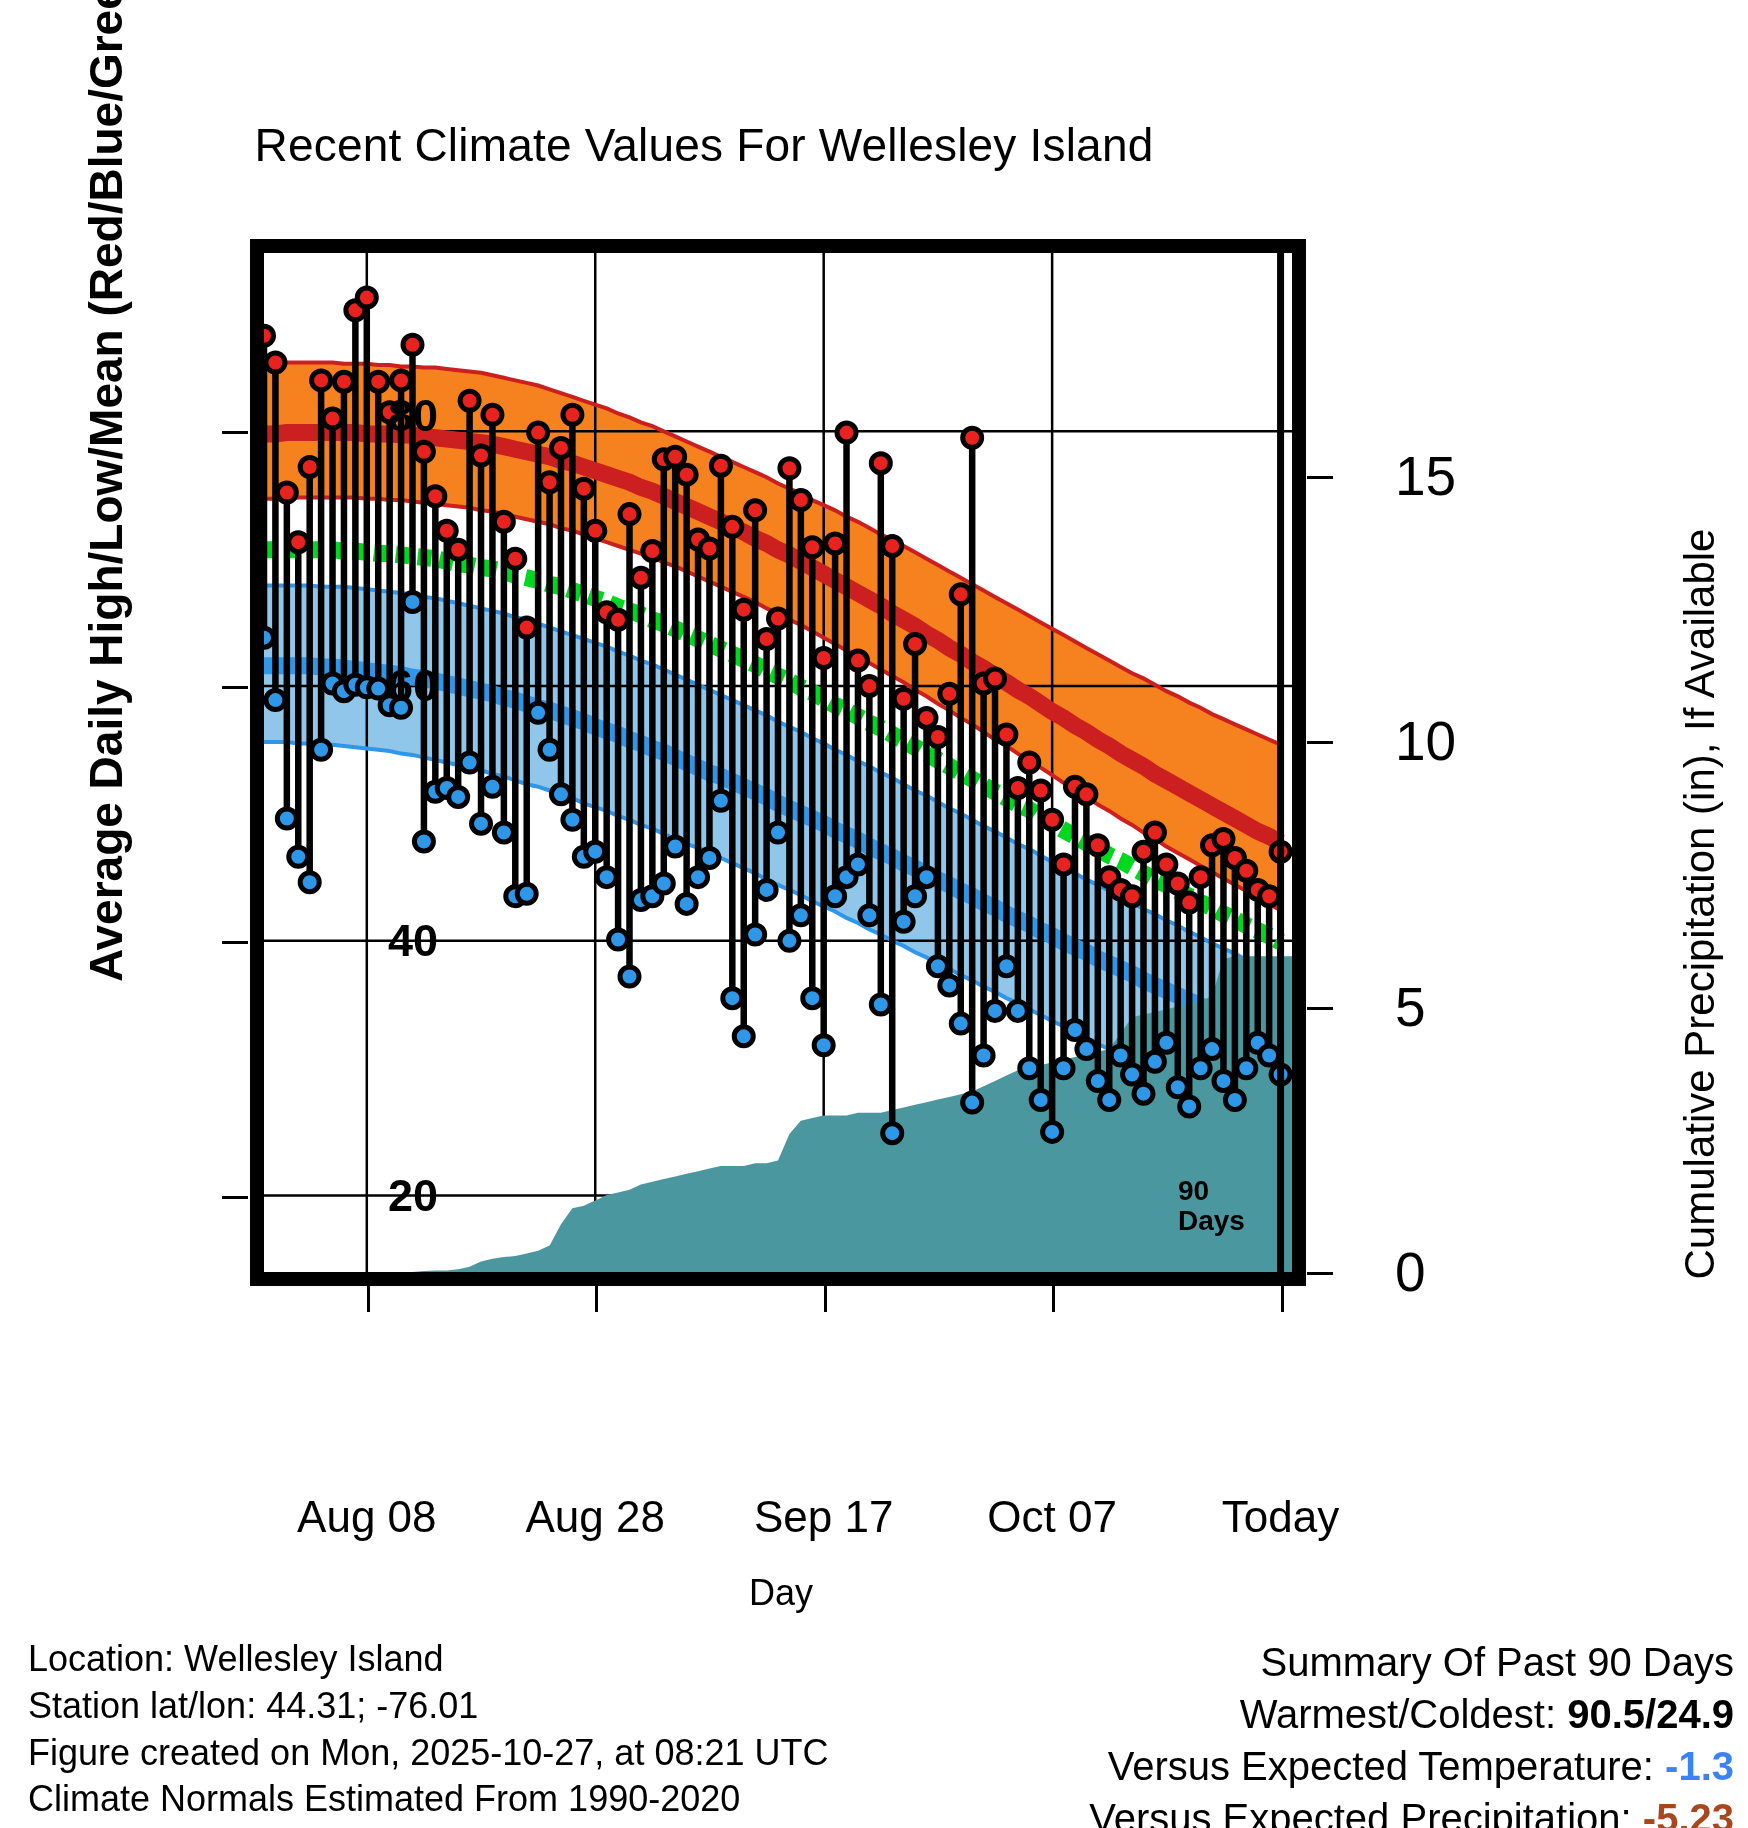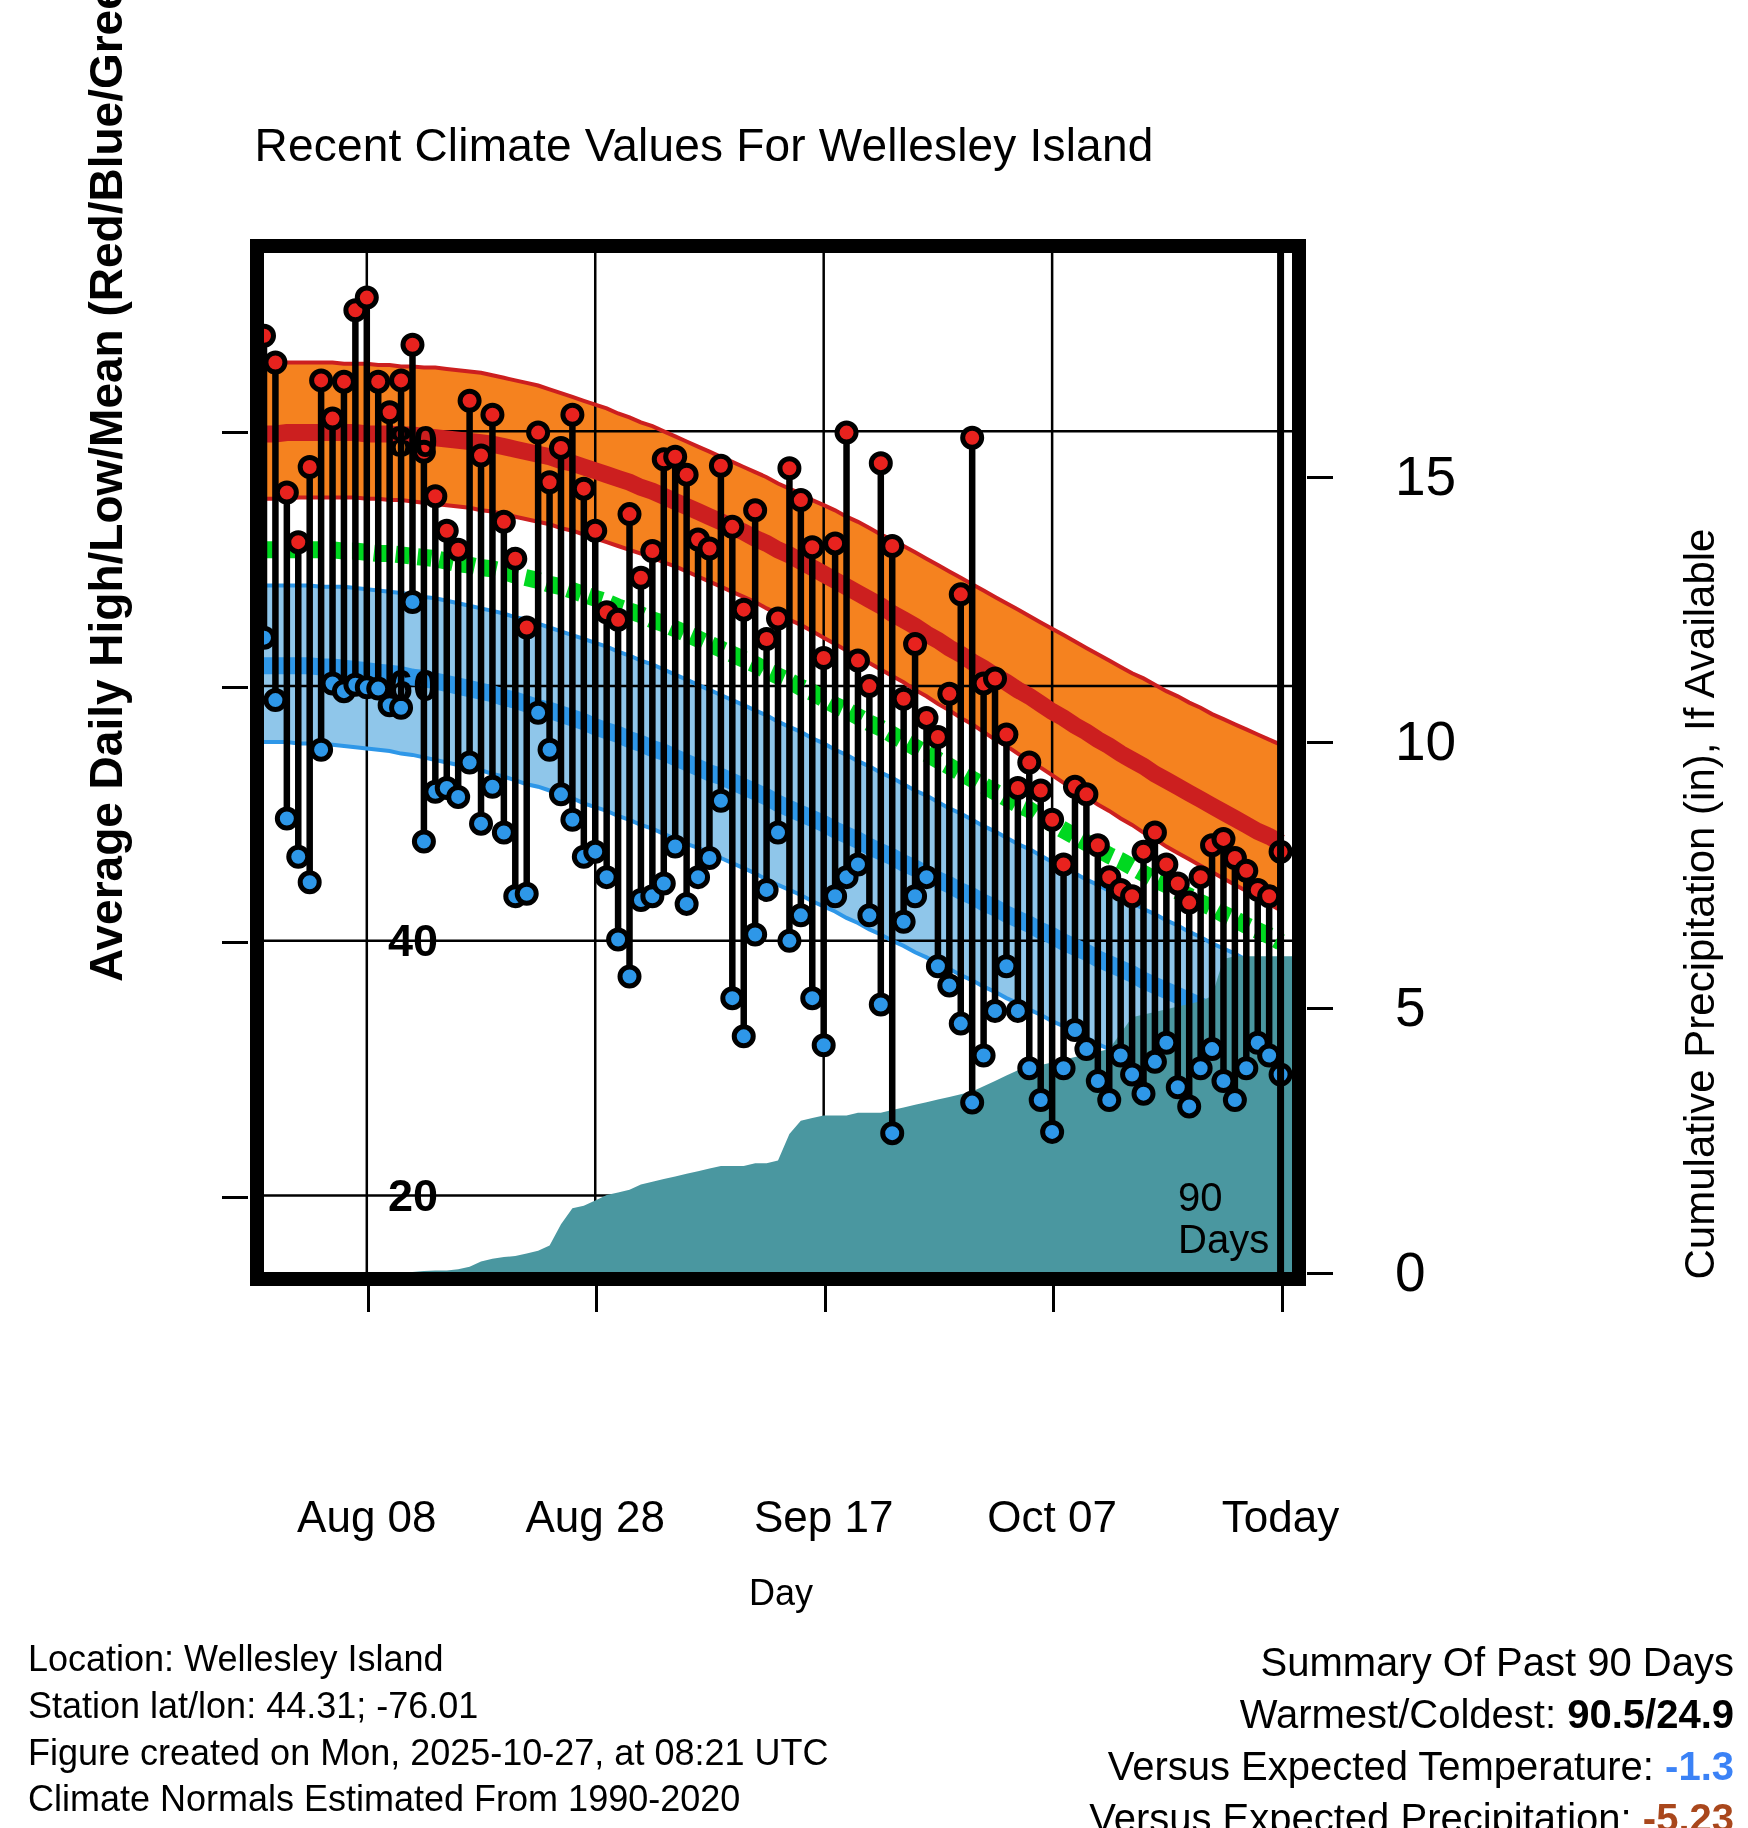--- a/index.html
+++ b/index.html
@@ -11,21 +11,21 @@
   #plot-svg{position:absolute;left:0;top:0;}
   .ylab{position:absolute;right:1310px;text-align:right;font-size:45px;font-weight:bold;transform:translateY(-50%);white-space:nowrap;}
   .ytick-l{position:absolute;left:222px;width:26px;height:3px;background:#000;}
   .rlab{position:absolute;left:1395px;font-size:55px;transform:translateY(-50%);white-space:nowrap;}
   .rtick{position:absolute;left:1307px;width:26px;height:3px;background:#000;}
   .xlab{position:absolute;top:1492px;font-size:44px;text-align:left;transform:translateX(-50%);white-space:nowrap;}
   .xtick{position:absolute;top:1286px;width:3px;height:26px;background:#000;}
   #yaxis-title{position:absolute;left:-344px;top:505px;width:900px;text-align:center;font-size:46px;font-weight:bold;transform:rotate(-90deg);white-space:nowrap;}
   #raxis-title{position:absolute;left:1200px;top:880px;width:1000px;text-align:center;font-size:42px;transform:rotate(-90deg);white-space:nowrap;}
   #xaxis-title{position:absolute;left:0;top:1572px;width:1562px;text-align:center;font-size:36px;}
-  #today-annot{position:absolute;left:1178px;top:1176px;font-size:40px;font-weight:normal;line-height:1.06;}
+  #today-annot{position:absolute;left:1178px;top:1176px;font-size:28px;font-weight:bold;line-height:1.06;}
   #meta{position:absolute;left:28px;top:1636px;font-size:36px;line-height:1.30;}
   #summary{position:absolute;right:14px;top:1636px;font-size:40px;line-height:1.30;text-align:right;}
   .sv{font-weight:bold;}
   .sv-temp{color:#3b82f6;font-weight:bold;}
   .sv-prcp{color:#a9471c;font-weight:bold;}
   .srow{white-space:nowrap;}
 </style>
 </head>
 <body>
 
@@ -340,21 +340,21 @@
   <div>Days</div>
 </div>
 
 <div id="axis-decor">
     <div class="ylab" style="top: 1195.58px;">20</div>
     <div class="ytick-l" style="top: 1195.58px;"></div>
     <div class="ylab" style="top: 940.825px;">40</div>
     <div class="ytick-l" style="top: 940.825px;"></div>
     <div class="ylab" style="top: 686.075px;">60</div>
     <div class="ytick-l" style="top: 686.075px;"></div>
-    <div class="ylab" style="top: 442px; text-align: right;">80</div>
+    <div class="ylab" style="top: 416px; text-align: right;">80</div>
     <div class="ytick-l" style="top: 431.325px;"></div>
     <div class="rlab" style="top: 1272px;">0</div>
     <div class="rtick" style="top: 1272px;"></div>
     <div class="rlab" style="top: 1006.64px;">5</div>
     <div class="rtick" style="top: 1006.64px;"></div>
     <div class="rlab" style="top: 741.271px;">10</div>
     <div class="rtick" style="top: 741.271px;"></div>
     <div class="rlab" style="top: 475.906px;">15</div>
     <div class="rtick" style="top: 475.906px;"></div>
     <div class="xlab" style="left: 366.8px;">Aug 08</div>

